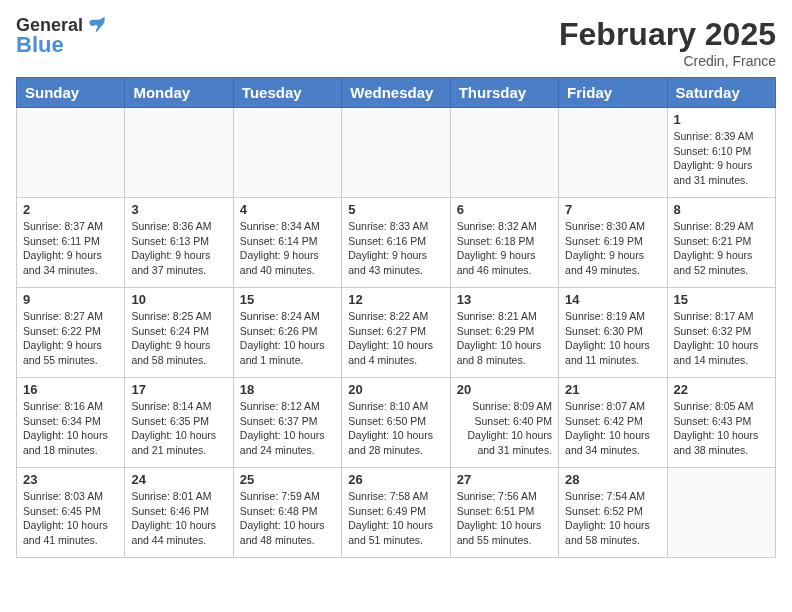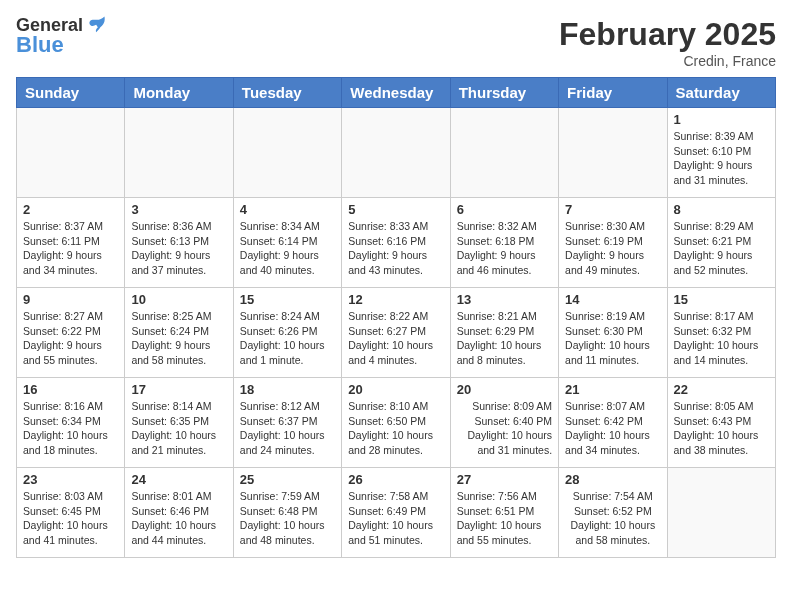--- a/index.html
+++ b/index.html
@@ -299,20 +299,20 @@
 Daylight: 10 hours and 51 minutes.</div>
         </td>
         <td>
           <span class="day-number">27</span>
           <div class="day-info" style="white-space: pre-line;">Sunrise: 7:56 AM
 Sunset: 6:51 PM
 Daylight: 10 hours and 55 minutes.</div>
         </td>
         <td>
           <span class="day-number">28</span>
-          <div class="day-info" style="white-space: pre-line; text-align: center;">Sunrise: 7:54 AM
+          <div class="day-info" style="white-space: pre-line;">Sunrise: 7:54 AM
 Sunset: 6:52 PM
 Daylight: 10 hours and 58 minutes.</div>
         </td>
         <td class="empty"></td>
       </tr>
     </tbody>
 </table>
 
 </body></html>

